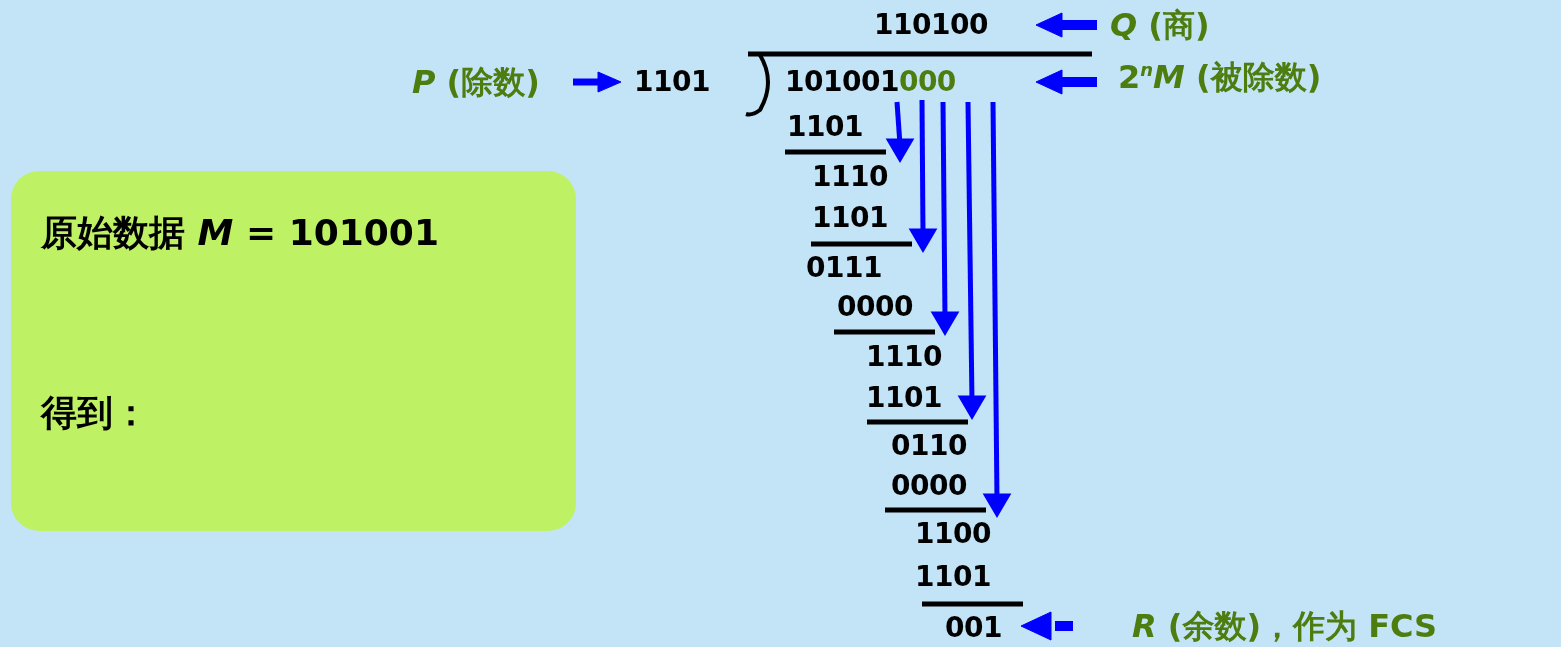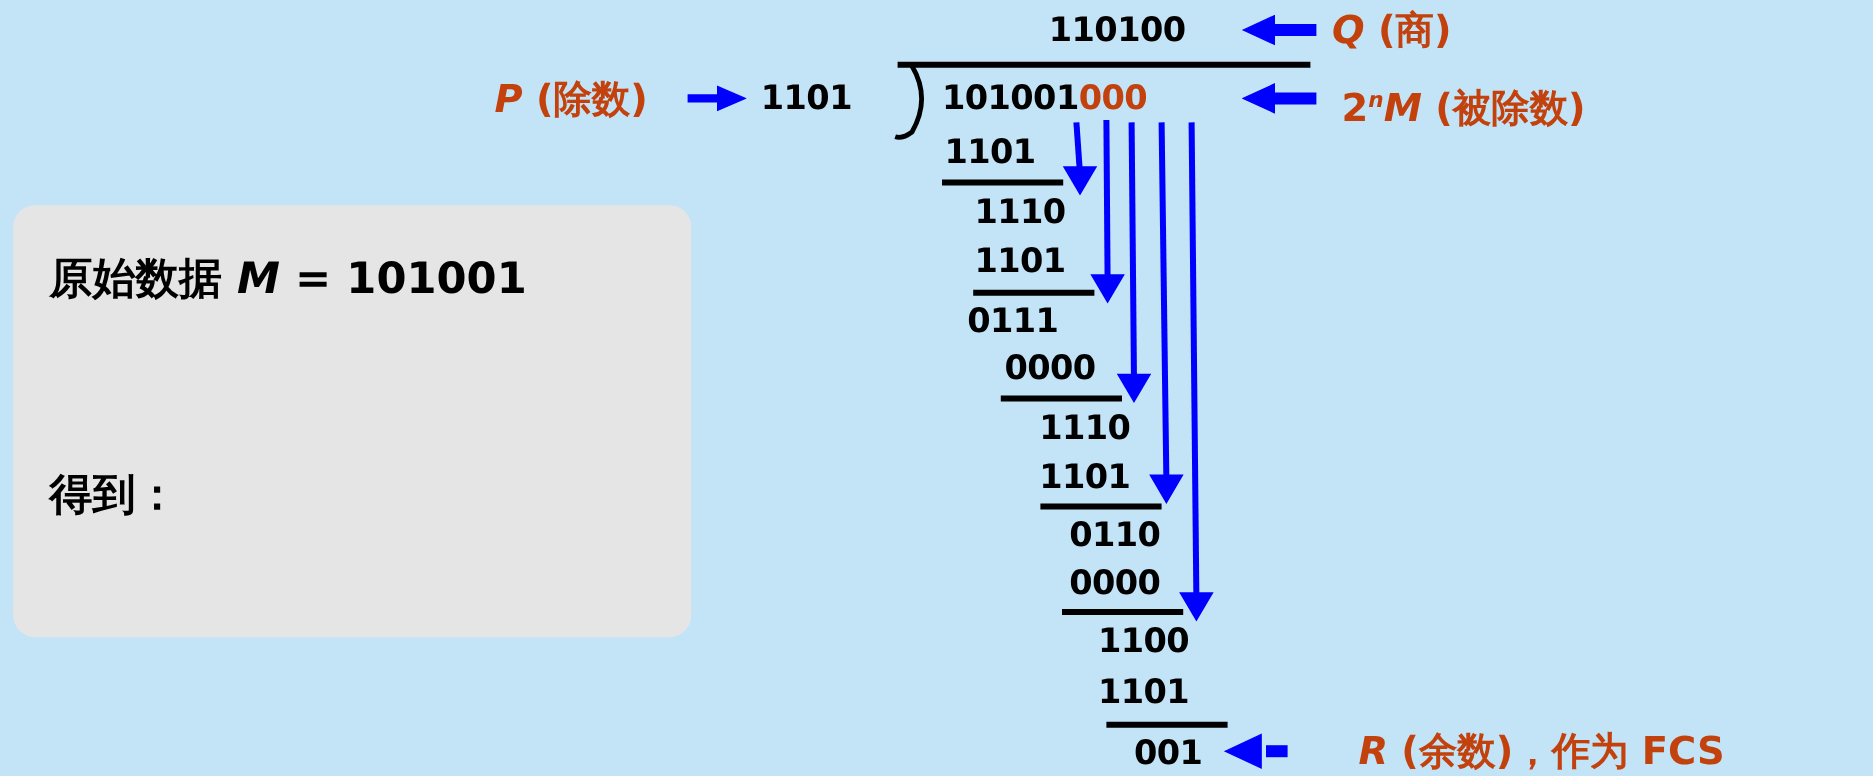--- a/index.html
+++ b/index.html
@@ -1,24 +1,24 @@
 <!DOCTYPE html>
 <html><head>
 <meta charset="utf-8">
 <style>
   html, body { margin:0; padding:0; }
   body { width:1561px; height:647px; background:#C3E3F7; position:relative; overflow:hidden;
          font-family:"DejaVu Sans", "Liberation Sans", sans-serif; font-weight:bold; color:#000; }
   .abs { position:absolute; white-space:nowrap; }
   .num { font-size:28px; line-height:40px; letter-spacing:-0.5px; }
-  .mag { color:#c2410c; }
+  .mag { color:#4d7c0f; }
   .red { color:#FF0000; }
   .label { font-size:32px; line-height:40px; }
   .it { font-style:italic; }
-  .card { position:absolute; left:11px; top:171px; width:565px; height:360px; background:#e5e5e5; border-radius:18px; }
+  .card { position:absolute; left:11px; top:171px; width:565px; height:360px; background:#bef264; border-radius:28px; }
   .card-line { position:absolute; left:30px; font-size:36px; line-height:40px; white-space:nowrap; }
   svg { position:absolute; left:0; top:0; }
 </style>
 </head>
 <body>
 
 <div class="card">
   <div class="card-line" style="top:42px;">
     <span>原始数据</span>
     <span class="it">M</span>
@@ -72,21 +72,21 @@
   <span>(商)</span>
 </div>
 
 <div class="abs label mag" style="left:412px; top:62px;">
   <span class="it">P</span>
   <span>(除数)</span>
 </div>
 <div class="abs num" style="left:634px; top:62px;">1101</div>
 
 <div class="abs num" style="left:785px; top:62px;"><span>101001</span><span class="mag">000</span></div>
-<div class="abs label mag" style="left:1118px; top:64px;">
+<div class="abs label mag" style="left:1118px; top:50px;">
   <span>2</span><sup class="it" style="font-size:18px;">n</sup><span class="it">M</span>
   <span>(被除数)</span>
 </div>
 
 <div class="abs num" style="left:787px; top:107px;">1101</div>
 <div class="abs num" style="left:812px; top:157px;">1110</div>
 <div class="abs num" style="left:812px; top:198px;">1101</div>
 <div class="abs num" style="left:806px; top:248px;text-align:center;">0111</div>
 <div class="abs num" style="left:837px; top:287px;">0000</div>
 <div class="abs num" style="left:866px; top:337px;">1110</div>

